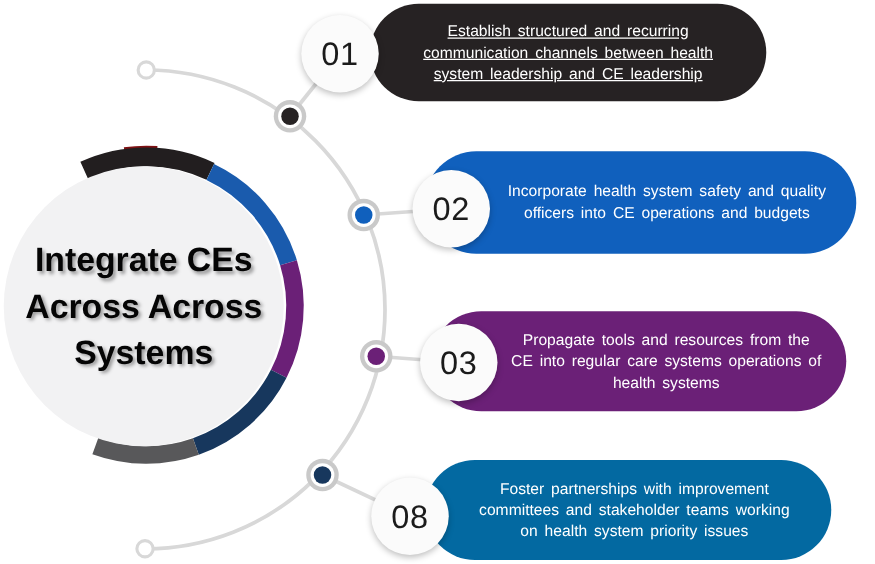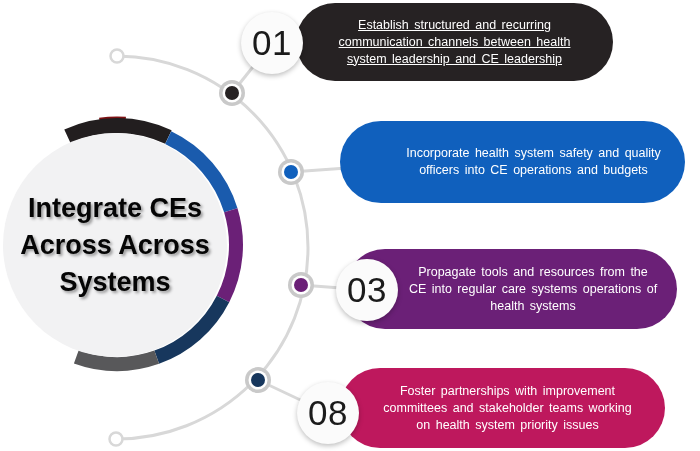--- a/index.html
+++ b/index.html
@@ -20,21 +20,21 @@
     display:flex;align-items:center;font-size:12.5px;line-height:17px;
     text-align:center;word-spacing:2px;
   }
   .pill .lines{width:100%;}
   .pill .lines span{display:block;}
 
   .num{
     position:absolute;z-index:3;width:62px;height:62px;border-radius:50%;
     background:#FBFBFB;box-shadow:0 2px 5px rgba(0,0,0,0.25);
     display:flex;align-items:center;justify-content:center;
-    font-size:35px;color:#1b1b1b;letter-spacing:0.5px;
+    font-size:26px;color:#1b1b1b;letter-spacing:0.5px;
   }
 </style>
 </head>
 <body>
 
 <div class="canvas">
 
   <svg class="layer" width="700" height="451" viewBox="0 0 700 451">
 
     <g fill="none">
@@ -104,30 +104,33 @@
   </div>
 
   <div class="pill" style="left: 345px; top: 249px; width: 332px; height: 80px; padding: 0px 14px 0px 58px; box-sizing: border-box; background-color: rgb(107, 32, 119);">
     <div class="lines">
       <span>Propagate tools and resources from the</span>
       <span>CE into regular care systems operations of</span>
       <span>health systems</span>
     </div>
   </div>
 
-  <div class="pill" style="left: 340px; top: 368px; width: 325px; height: 80px; padding: 0px 16px 0px 26px; box-sizing: border-box; background-color: #be185d;">
+  <div class="pill" style="left: 340px; top: 368px; width: 325px; height: 80px; padding: 0px 16px 0px 26px; box-sizing: border-box; background-color: #0369a1;">
     <div class="lines">
       <span>Foster partnerships with improvement</span>
       <span>committees and stakeholder teams working</span>
       <span>on health system priority issues</span>
     </div>
   </div>
 
   <div class="num" style="left:241px;top:12px;">
     <span>01</span>
+  </div>
+  <div class="num" style="left:330px;top:136px;">
+    <span>02</span>
   </div>
   <div class="num" style="left:336px;top:259px;">
     <span>03</span>
   </div>
   <div class="num" style="left:297px;top:382px;">
     <span>08</span>
   </div>
 
 </div>
 

